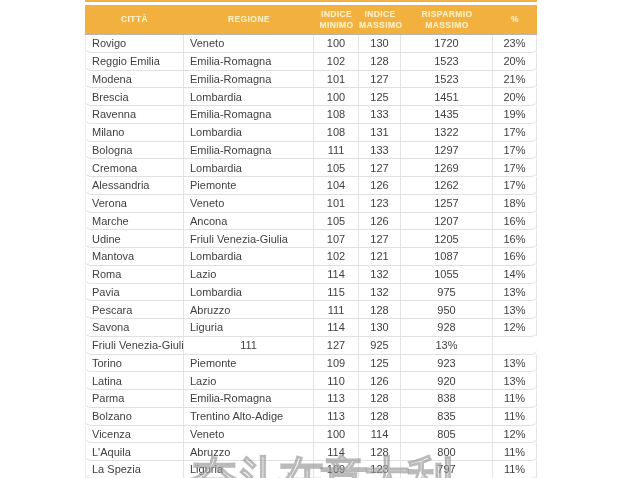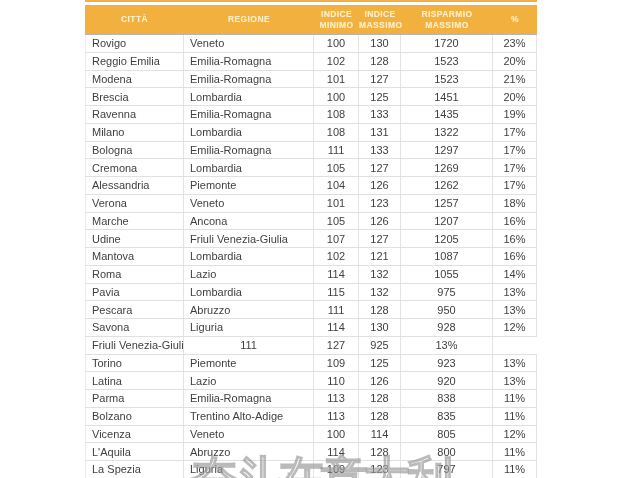--- a/index.html
+++ b/index.html
@@ -36,20 +36,21 @@
   }
   .tbody{
     border-top:1px solid #b5b5b5;
   }
   .tr{
     height:17.76px;
     box-sizing:border-box;
     border-bottom:1px solid #e0e0e0;
     align-items:center;
     background:#ffffff;
+    border-radius:6px;
   }
   .td{
     font-size:11px;
     color:#3f3f3f;
     box-sizing:border-box;
     border-right:1px solid #e4e4e4;
     height:100%;
     display:flex;
     align-items:center;
     overflow:hidden;

